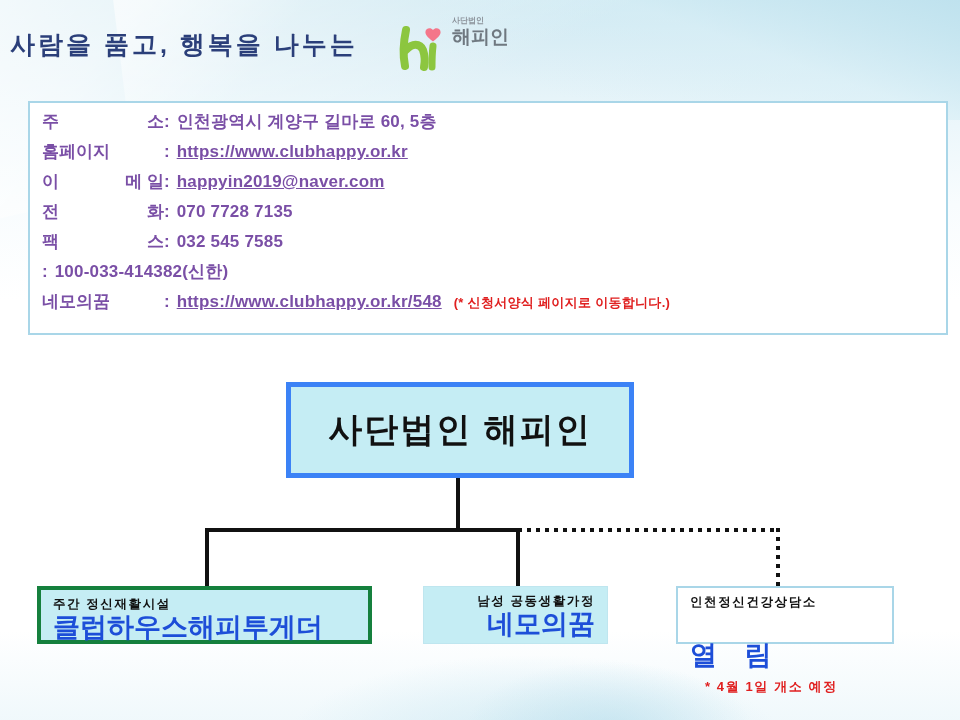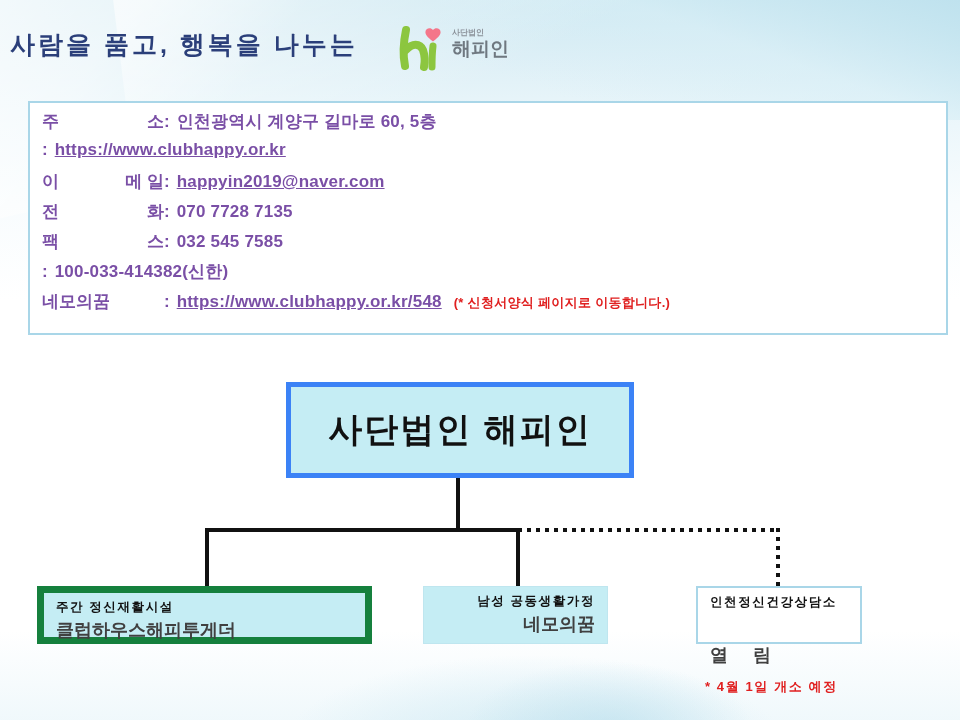--- a/index.html
+++ b/index.html
@@ -27,21 +27,21 @@
     background:radial-gradient(ellipse 200px 95px at 45% 100%,rgba(176,218,234,.5) 0%,rgba(255,255,255,0) 72%);}
   .bg-bottomfade{position:absolute;left:0;bottom:0;width:960px;height:90px;
     background:linear-gradient(0deg,rgba(225,242,248,.5),rgba(255,255,255,0));}
 
   
   .header{position:absolute;left:0;top:0;width:960px;height:96px;}
   .slogan{position:absolute;left:10px;top:28px;font-size:25px;font-weight:700;color:#2b3f7a;
     letter-spacing:3px;white-space:nowrap;}
   .logo{position:absolute;left:396px;top:16px;width:130px;height:62px;}
   .logo-mark{position:absolute;left:0;top:6px;width:52px;height:52px;}
-  .logo-txt{position:absolute;left:56px;top:12px;width:74px;}
+  .logo-txt{position:absolute;left:56px;top:0;width:74px;}
   .logo-sub{font-size:8px;color:#8a9098;letter-spacing:0px;line-height:10px;font-weight:700;}
   .logo-main{font-size:19px;color:#6f7880;font-weight:700;letter-spacing:0px;line-height:22px;}
 
   
   .info-box{position:absolute;left:28px;top:101px;width:920px;height:234px;
     border:2px solid #a9d6e8;background:#ffffff;box-sizing:border-box;}
   .info-list{position:absolute;left:12px;top:7px;}
   .info-row{display:flex;align-items:baseline;height:30px;white-space:nowrap;}
   .info-label{width:122px;flex:0 0 122px;font-size:17px;color:#7a4fa6;font-weight:700;
     display:flex;justify-content:space-between;letter-spacing:0;}
@@ -61,25 +61,25 @@
   .v-root{left:456px;top:478px;width:4px;height:52px;}
   .h-bar{left:205px;top:528px;width:315px;height:4px;}
   .v-left{left:205px;top:528px;width:4px;height:60px;}
   .v-mid{left:516px;top:528px;width:4px;height:60px;}
   .dot-h{position:absolute;left:518px;top:528px;width:262px;height:4px;
     background-image:repeating-linear-gradient(90deg,#111 0,#111 4px,transparent 4px,transparent 9px);}
   .dot-v{position:absolute;left:776px;top:528px;width:4px;height:60px;
     background-image:repeating-linear-gradient(180deg,#111 0,#111 4px,transparent 4px,transparent 9px);}
 
   .org-node{position:absolute;box-sizing:border-box;padding:7px 12px 6px 12px;}
-  .node-a{left:37px;top:586px;width:335px;height:58px;background:#c5edf4;border:7px solid #15803d;}
+  .node-a{left:37px;top:586px;width:335px;height:58px;background:#c5edf4;border:4px solid #15803d;}
   .node-b{left:423px;top:586px;width:185px;height:58px;background:#c5edf4;border:1px solid #bfe6ef;text-align:right;}
-  .node-c{left:696px;top:586px;width:166px;height:58px;background:#ffffff;border:2px solid #a9d6e8;}
+  .node-c{left:676px;top:586px;width:218px;height:58px;background:#ffffff;border:2px solid #a9d6e8;}
   .node-sub{font-size:12.5px;font-weight:700;color:#111;letter-spacing:1.6px;line-height:14px;}
-  .node-name{font-size:18px;font-weight:700;color:#404040;letter-spacing:0px;line-height:28px;margin-top:2px;}
+  .node-name{font-size:27px;font-weight:700;color:#1d4ed8;letter-spacing:0px;line-height:28px;margin-top:2px;}
   .node-name.spaced{letter-spacing:10px;margin-top:32px;}
   .open-note{position:absolute;left:705px;top:678px;font-size:13px;font-weight:700;color:#e02020;
     letter-spacing:1.6px;white-space:nowrap;}
 </style>
 </head>
 <body>
 
 <div id="stage">
 
   <div class="bg-wash"></div>
@@ -112,20 +112,23 @@
     <div class="info-list" id="info-list">
         <div class="info-row">
           <div class="info-label">
             <span>주</span>
             <span>소</span>
           </div>
           <div class="info-colon">:</div>
           <div class="info-value">인천광역시 계양구 길마로 60, 5층</div>
         </div>
         <div class="info-row">
+          <div class="info-label">
+            <span>홈페이지</span>
+          </div>
           <div class="info-colon">:</div>
           <div class="info-value link">https://www.clubhappy.or.kr</div>
         </div>
         <div class="info-row">
           <div class="info-label">
             <span>이</span>
             <span>메 일</span>
           </div>
           <div class="info-colon">:</div>
           <div class="info-value link">happyin2019@naver.com</div>

